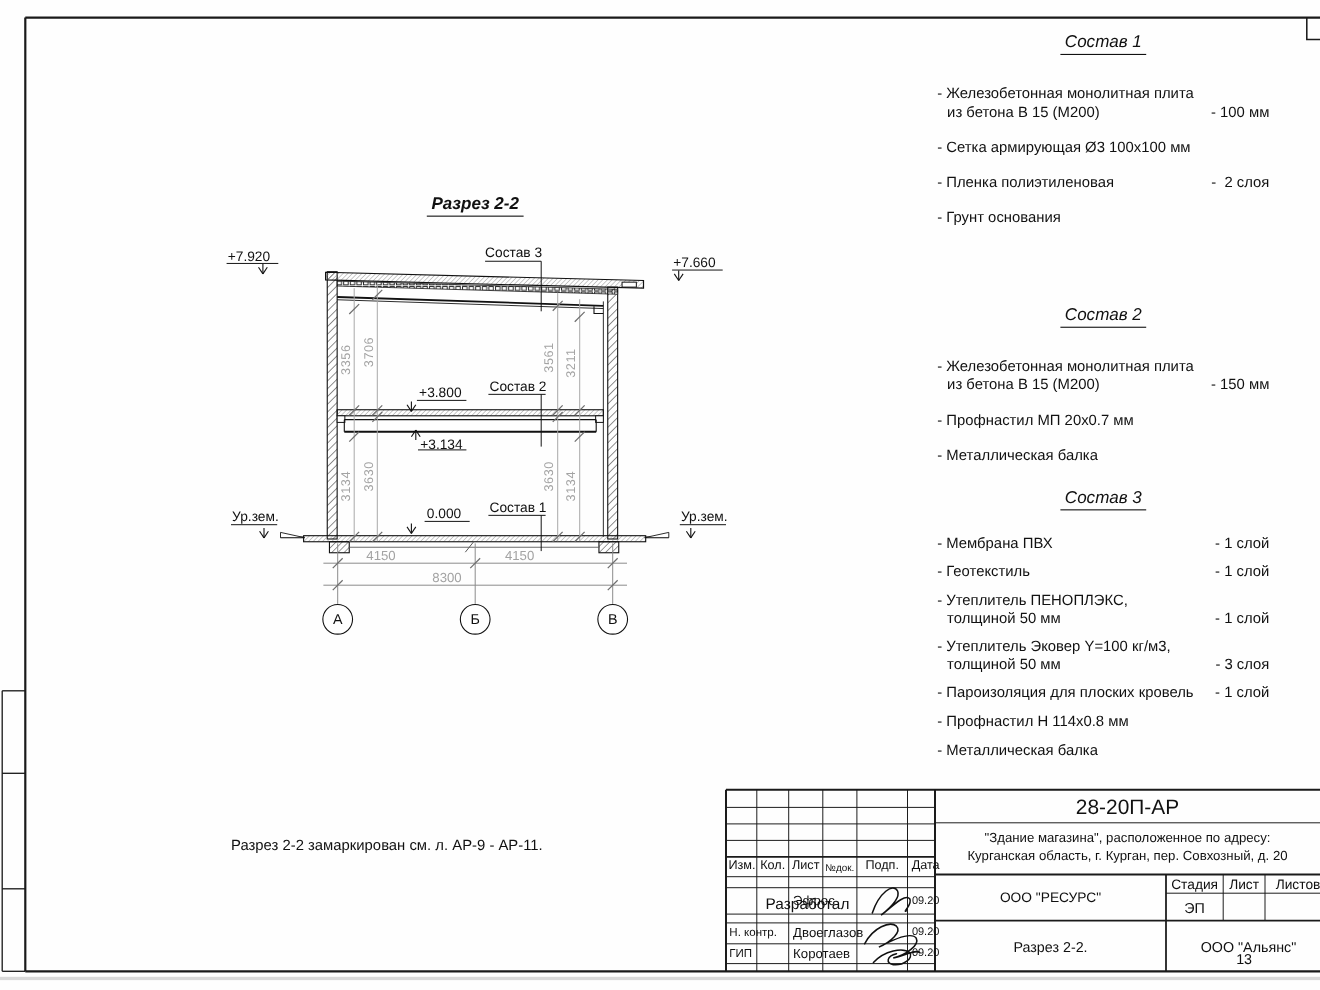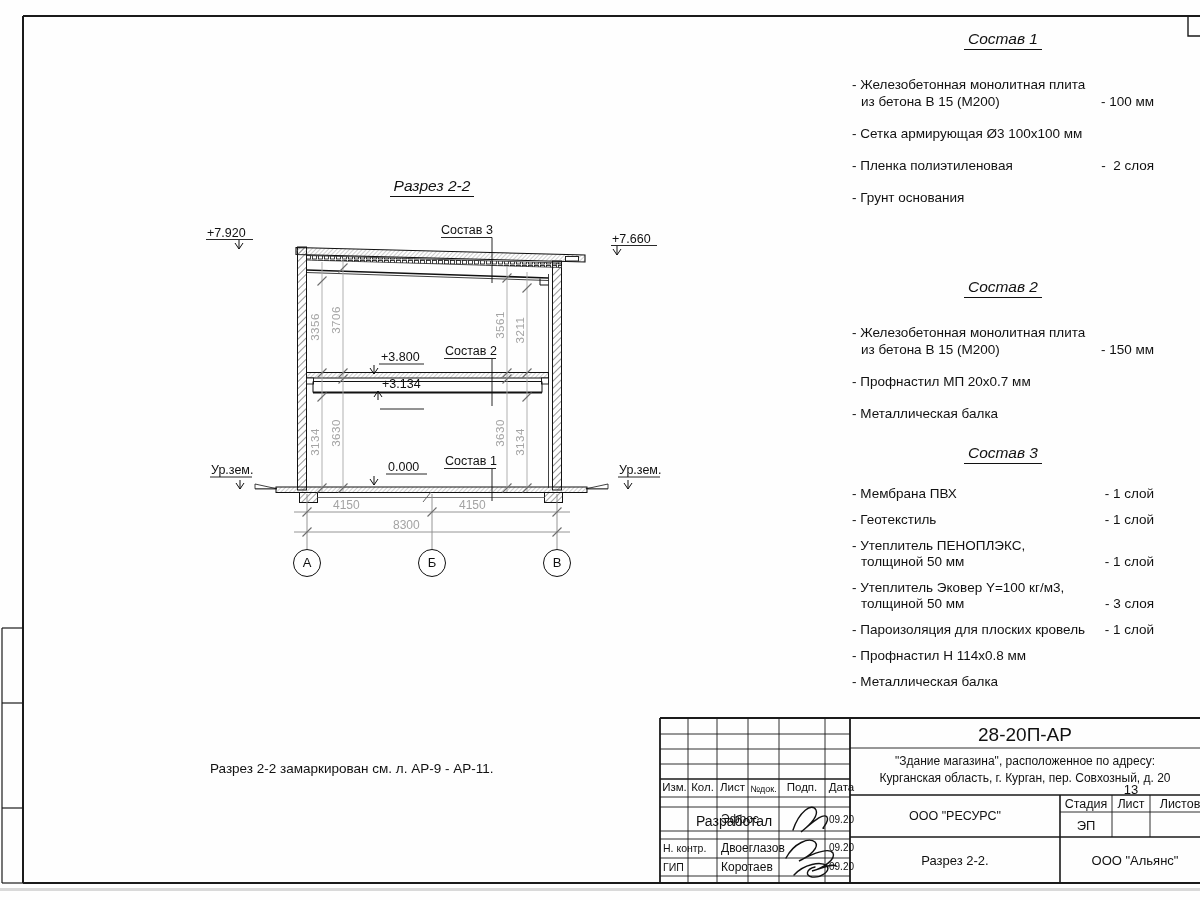--- a/index.html
+++ b/index.html
@@ -15,21 +15,21 @@
   .axis{position:absolute;width:28px;text-align:center;font-size:13px;color:#111;}
   .comp{position:absolute;left:852px;width:302px;}
   .comp-title{text-align:center;font-style:italic;font-size:15.5px;margin-bottom:26px;}
   .comp-item{display:flex;justify-content:space-between;align-items:flex-end;
              margin-bottom:15px;font-size:13.5px;line-height:17px;}
   .comp--tight .comp-item{margin-bottom:10px;line-height:16px;}
   .comp-item .t{white-space:pre-line;text-indent:-9px;padding-left:9px;}
   .comp-item .v{white-space:pre;padding-left:8px;}
   .note{position:absolute;left:210px;top:761px;font-size:13.5px;}
   .sec-title{position:absolute;left:357px;top:177px;width:150px;text-align:center;
-             font-style:italic;font-size:15.5px;}
+             font-style:italic;font-size:15.5px;font-weight:bold;}
   .tb{position:absolute;white-space:nowrap;}
   .tb-c{text-align:center;}
   .paper-edge{position:absolute;left:0;top:888px;width:1200px;height:2.5px;background:#d9d9d9;}
 </style>
 </head>
 <body>
 
 <div class="sheet">
 
   <svg width="1200" height="900" viewBox="0 0 1200 900">
@@ -218,21 +218,21 @@
     </g>
   </svg>
 
   <div class="sec-title"><span class="u-title" style="border-bottom-width:1.3px">Разрез 2-2</span></div>
 
   <span class="abs lbl" style="left:207px;top:226px">+7.920</span>
   <span class="abs lbl" style="left:612px;top:232px">+7.660</span>
   <span class="abs lbl" style="left:441px;top:223px">Состав 3</span>
   <span class="abs lbl" style="left:445px;top:344px">Состав 2</span>
   <span class="abs lbl" style="left:381px;top:350px">+3.800</span>
-  <span class="abs lbl" style="left:382px;top:377px">+3.134</span>
+  <span class="abs lbl" style="left:382px;top:397px">+3.134</span>
   <span class="abs lbl" style="left:445px;top:454px">Состав 1</span>
   <span class="abs lbl" style="left:388px;top:460px">0.000</span>
   <span class="abs lbl" style="left:211px;top:463px">Ур.зем.</span>
   <span class="abs lbl" style="left:619px;top:463px">Ур.зем.</span>
 
   <span class="vdim" style="left:280px;top:320px">3356</span>
   <span class="vdim" style="left:301px;top:313px">3706</span>
   <span class="vdim" style="left:465px;top:318px">3561</span>
   <span class="vdim" style="left:485px;top:323px">3211</span>
   <span class="vdim" style="left:280px;top:435px">3134</span>
@@ -342,18 +342,18 @@
   <span class="tb tb-c" style="left:826px;top:861px;width:31px;font-size:10px">09.20</span>
 
   <span class="tb tb-c" style="left:850px;top:724px;width:350px;font-size:19px">28-20П-АР</span>
   <span class="tb tb-c" style="left:850px;top:754px;width:350px;font-size:12px">"Здание магазина", расположенное по адресу:</span>
   <span class="tb tb-c" style="left:850px;top:771px;width:350px;font-size:12px">Курганская область, г. Курган, пер. Совхозный, д. 20</span>
   <span class="tb tb-c" style="left:850px;top:809px;width:210px;font-size:12.5px">ООО "РЕСУРС"</span>
   <span class="tb tb-c" style="left:1060px;top:797px;width:52px;font-size:12.5px">Стадия</span>
   <span class="tb tb-c" style="left:1112px;top:797px;width:38px;font-size:12.5px">Лист</span>
   <span class="tb tb-c" style="left:1150px;top:797px;width:60px;font-size:12.5px">Листов</span>
   <span class="tb tb-c" style="left:1060px;top:818px;width:52px;font-size:13px">ЭП</span>
-  <span class="tb tb-c" style="left:1112px;top:782px;width:38px;font-size:13px">13</span>
+  <span class="tb tb-c" style="left:1112px;top:864px;width:38px;font-size:13px">13</span>
   <span class="tb tb-c" style="left:850px;top:853px;width:210px;font-size:13px">Разрез 2-2.</span>
   <span class="tb tb-c" style="left:1060px;top:853px;width:150px;font-size:13px">ООО "Альянс"</span>
 
   <div class="paper-edge"></div>
 </div>
 
 </body></html>

